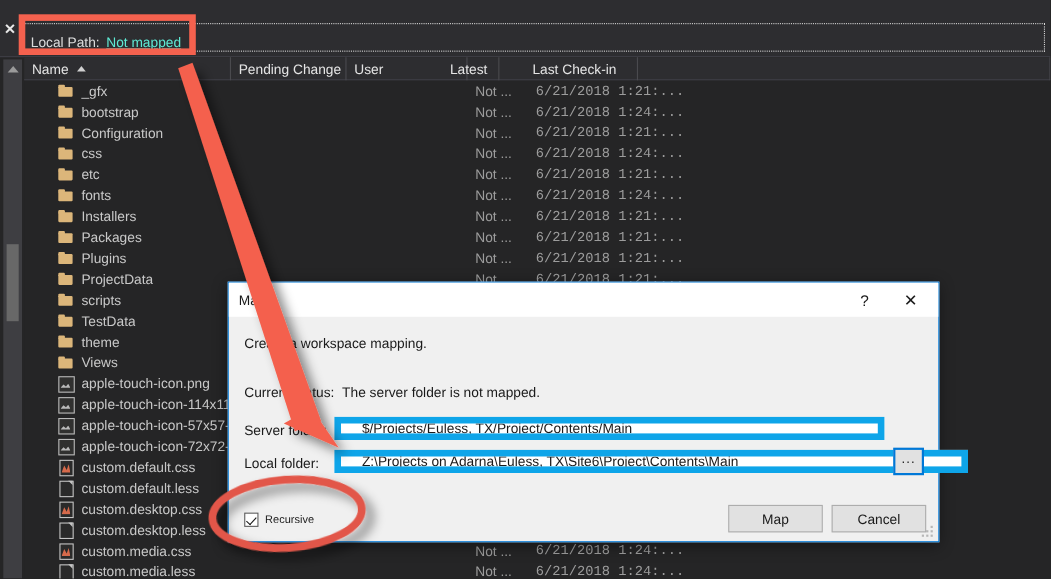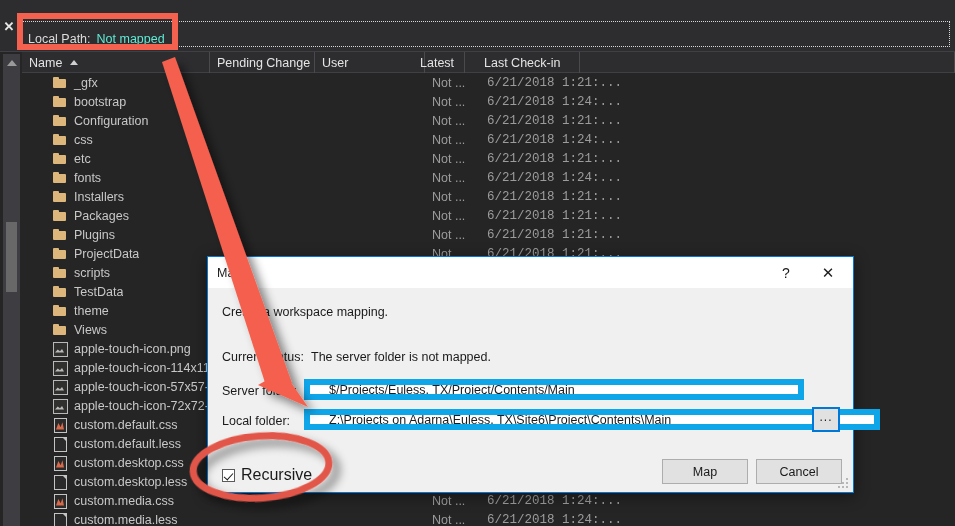--- a/index.html
+++ b/index.html
@@ -242,21 +242,21 @@
     width: 13px; height: 13px;
     background: #ffffff; border: 1px solid #5a5a5a;
     position: relative; margin-right: 6px; flex: 0 0 auto;
   }
   .chk-box::after {
     content: ""; position: absolute;
     left: 3px; top: 1px; width: 4px; height: 8px;
     border: solid #1a1a1a; border-width: 0 1.6px 1.6px 0;
     transform: rotate(42deg);
   }
-  .chk-label { font-size: 16px; color: #1a1a1a; }
+  .chk-label { font-size: 10px; color: #1a1a1a; }
 
   .dbtn {
     position: absolute; top: 171px;
     width: 86px; height: 25px;
     background: #e1e1e1; border: 1px solid #adadad;
     display: flex; align-items: center; justify-content: center;
     font-size: 12.5px; color: #1a1a1a; cursor: pointer;
   }
   .btn-map    { left: 454px; }
   .btn-cancel { left: 548px; }
@@ -306,21 +306,21 @@
       <div class="gh" style="left:0;width:188px">
         <span>Name</span>
         <span class="sortarrow"></span>
       </div>
       <div class="gh" style="left:188px;width:105px">
         <span>Pending Change</span>
       </div>
       <div class="gh" style="left:293px;width:110px">
         <span>User</span>
       </div>
-      <div class="gh" style="left:391px;width:52px">
+      <div class="gh" style="left:380px;width:52px">
         <span>Latest</span>
       </div>
       <div class="gh" style="left:455px;width:103px">
         <span>Last Check-in</span>
       </div>
       <div class="gh" style="left:558px;width:375px"></div>
     </div>
     <div class="rows" id="grid-rows">
         <div class="row">
           <div class="cell c-name">

